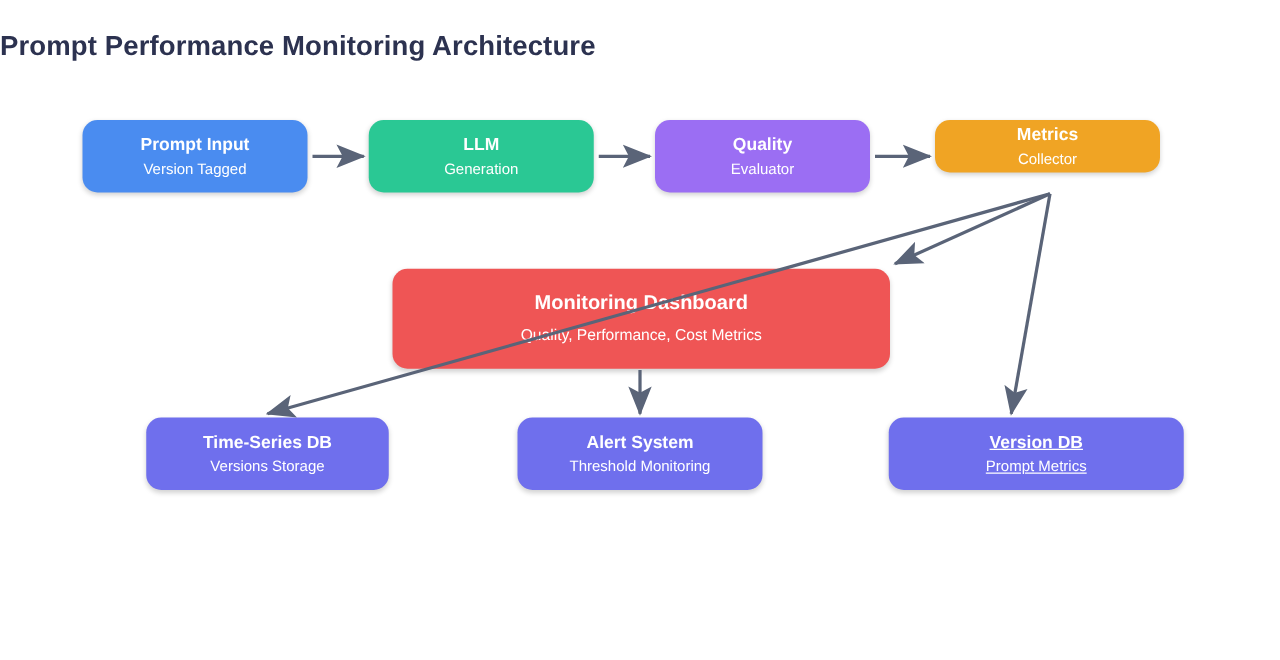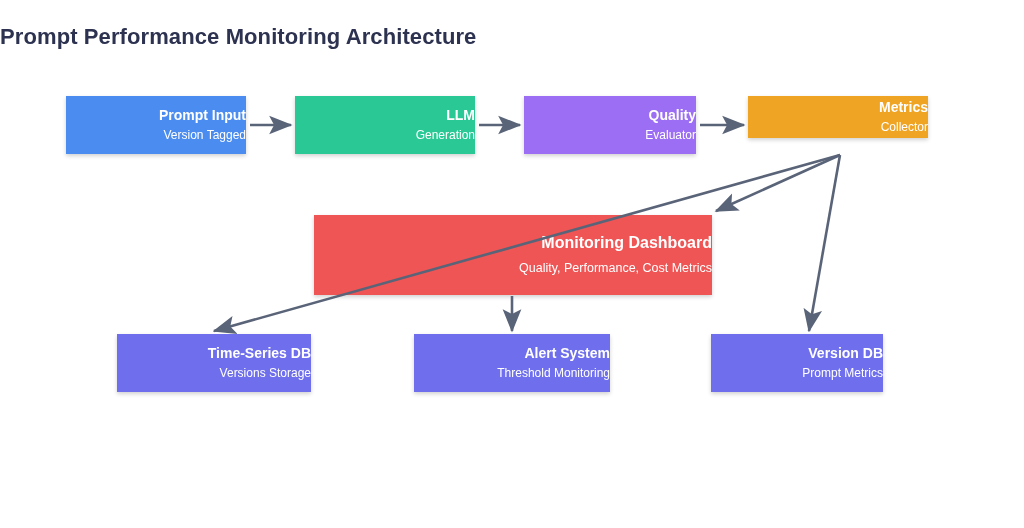--- a/index.html
+++ b/index.html
@@ -49,24 +49,24 @@
     top: 0;
     width: 1024px;
     height: 528px;
     overflow: visible;
     z-index: 1;
     pointer-events: none;
   }
   .node {
     position: absolute;
     box-sizing: border-box;
-    border-radius: 0;
+    border-radius: 12px;
     display: flex;
     flex-direction: column;
-    align-items: flex-end;
+    align-items: center;
     justify-content: center;
     color: #ffffff;
     text-align: center;
     box-shadow: 0 2px 4px rgba(0,0,0,0.18);
     z-index: 3;
   }
   .node .ttl {
     font-size: 14px;
     font-weight: bold;
     line-height: 1.15;
@@ -123,21 +123,21 @@
         <div class="sub">Quality, Performance, Cost Metrics</div>
       </div>
       <div class="node" style="left: 117px; top: 334px; width: 194px; height: 58px; background: rgb(111, 111, 237); color: rgb(255, 255, 255);">
         <div class="ttl">Time-Series DB</div>
         <div class="sub">Versions Storage</div>
       </div>
       <div class="node" style="left: 414px; top: 334px; width: 196px; height: 58px; background: rgb(111, 111, 237); color: rgb(255, 255, 255);">
         <div class="ttl">Alert System</div>
         <div class="sub">Threshold Monitoring</div>
       </div>
-      <div class="node" style="left: 711px; top: 334px; width: 172px; height: 58px; background: rgb(111, 111, 237); color: rgb(255, 255, 255);">
+      <div class="node" style="left: 711px; top: 334px; width: 236px; height: 58px; background: rgb(111, 111, 237); color: rgb(255, 255, 255); text-decoration: underline;">
         <div class="ttl">Version DB</div>
         <div class="sub">Prompt Metrics</div>
       </div>
     </div>
 
   <svg id="edges" viewBox="0 0 1024 528" xmlns="http://www.w3.org/2000/svg">
       <defs>
         <marker id="arrowhead-over" markerWidth="9" markerHeight="8" refX="8.4" refY="4" orient="auto" markerUnits="strokeWidth">
           <path d="M0,0.4 L9,4 L0,7.6 L1.9,4 Z" fill="#5a6478"></path>
         </marker>

